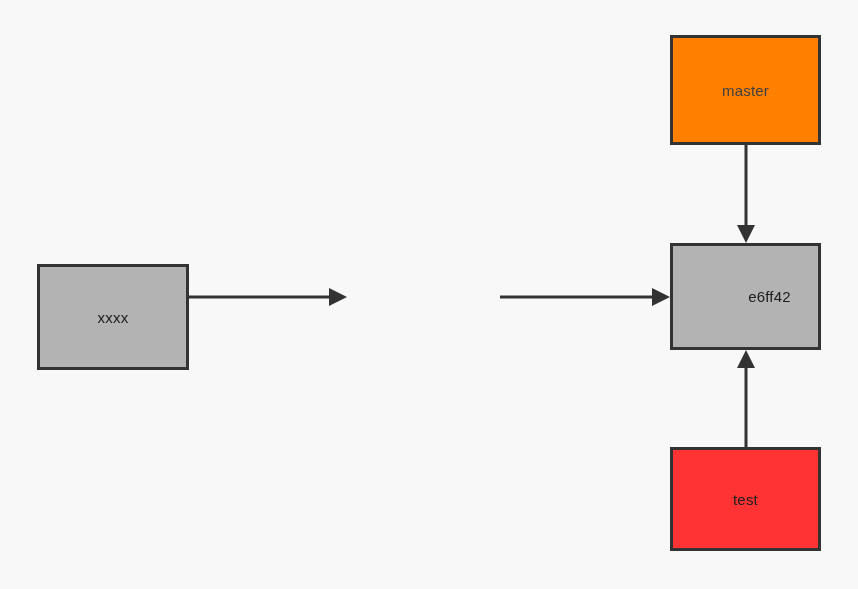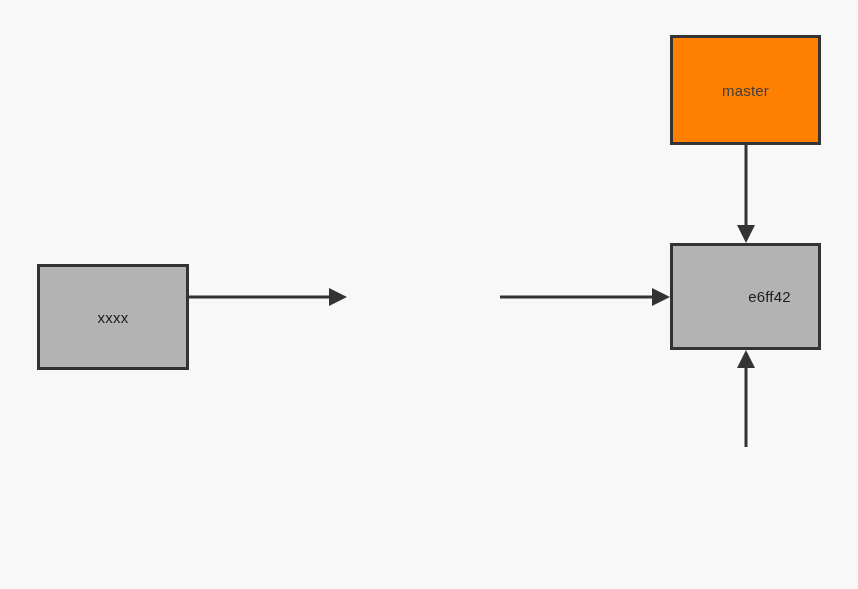--- a/index.html
+++ b/index.html
@@ -84,14 +84,17 @@
 
 
   <div class="node" id="node-e6ff42" style="background: rgb(179, 179, 179); left: 670px; top: 243px; width: 151px; height: 107px; border-color: rgb(51, 51, 51); padding-left: 48px;">
     <span class="node-label" style="color: rgb(32, 32, 32);">e6ff42</span>
   </div>
 
   <div class="node" id="node-master" style="background: rgb(255, 128, 0); left: 670px; top: 35px; width: 151px; height: 110px; border-color: rgb(51, 51, 51);">
     <span class="node-label" style="color: #404040;">master</span>
   </div>
 
+  <div class="node" id="node-test" style="background: rgb(255, 51, 51); left: 670px; top: 447px; width: 151px; height: 104px; border-color: rgb(51, 51, 51);">
+    <span class="node-label" style="color: rgb(32, 32, 32);">test</span>
+  </div>
 
 </div>
 
 </body></html>

